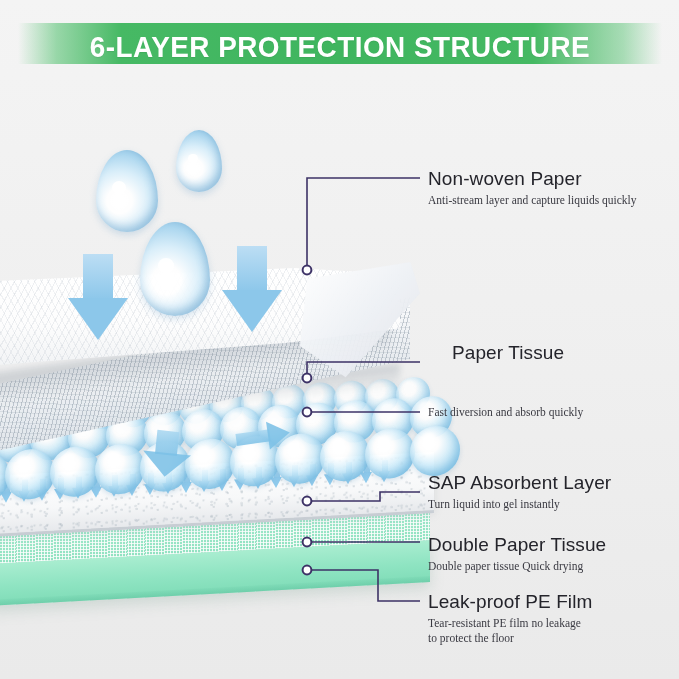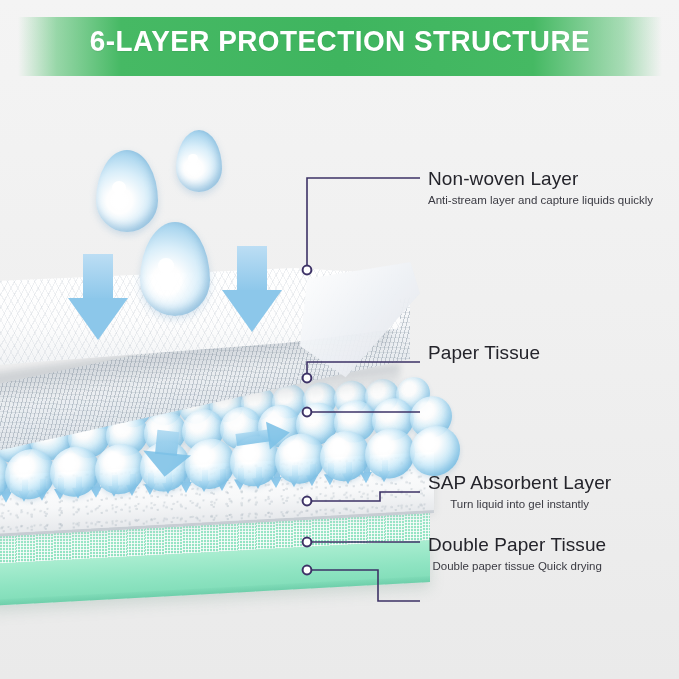--- a/index.html
+++ b/index.html
@@ -6,21 +6,21 @@
   body{
     width:679px;height:679px;overflow:hidden;position:relative;
     background:#f2f2f2;
     font-family:"Liberation Sans","DejaVu Sans",sans-serif;
   }
   #root{position:absolute;inset:0;width:679px;height:679px;
         background:linear-gradient(180deg,#f4f4f4 0%,#efefef 55%,#eaeaea 100%);}
 
   
   .banner{
-    position:absolute;left:18px;top:17px;width:644px;height:59px;
+    position:absolute;left:18px;top:23px;width:644px;height:41px;
     background:linear-gradient(90deg,
         rgba(76,191,106,0) 0%,
         rgba(76,191,106,.55) 6%,
         #46b964 16%,
         #3fb55f 50%,
         #45b963 80%,
         rgba(76,191,106,.45) 94%,
         rgba(76,191,106,0) 100%);
   }
   .banner-text{
@@ -177,22 +177,21 @@
 
   
   .callout-svg{position:absolute;left:0;top:0;width:679px;height:679px;pointer-events:none;}
   .label{position:absolute;}
   .label .title{
     font-size:19px;color:#24242b;font-weight:normal;white-space:nowrap;
     font-family:"Liberation Sans","DejaVu Sans",sans-serif;letter-spacing:.1px;
   }
   .label .desc{
     font-size:11.5px;color:#3a3a42;margin-top:3px;white-space:nowrap;line-height:15px;
-    font-family:Liberation Sans, sans-serif;
-    text-align:center;
+    font-family:Liberation Serif, serif;
   }
 </style>
 </head>
 <body>
 
 <div id="root">
 
   <div class="banner">
     <div class="banner-text">6-LAYER PROTECTION STRUCTURE</div>
   </div>
@@ -388,35 +387,41 @@
       <circle cx="307" cy="270" r="4.4"></circle>
       <circle cx="307" cy="378" r="4.4"></circle>
       <circle cx="307" cy="412" r="4.4"></circle>
       <circle cx="307" cy="501" r="4.4"></circle>
       <circle cx="307" cy="542" r="4.4"></circle>
       <circle cx="307" cy="570" r="4.4"></circle>
     </g>
   </svg>
 
   <div class="label" style="left:428px;top:168px;">
-    <div class="title">Non-woven Layer</div>
+    <div class="title">Non-woven Paper</div>
     <div class="desc">Anti-stream layer and capture liquids quickly</div>
   </div>
 
-  <div class="label" style="left:428px;top:342px;">
+  <div class="label" style="left:452px;top:342px;">
     <div class="title">Paper Tissue</div>
   </div>
 
   <div class="label" style="left:428px;top:402px;">
+    <div class="desc">Fast diversion and absorb quickly</div>
   </div>
 
   <div class="label" style="left:428px;top:472px;">
     <div class="title">SAP Absorbent Layer</div>
     <div class="desc">Turn liquid into gel instantly</div>
   </div>
 
   <div class="label" style="left:428px;top:534px;">
     <div class="title">Double Paper Tissue</div>
     <div class="desc">Double paper tissue Quick drying</div>
   </div>
 
+  <div class="label" style="left:428px;top:591px;">
+    <div class="title">Leak-proof PE Film</div>
+    <div class="desc">Tear-resistant PE film no leakage</div>
+    <div class="desc" style="margin-top:0;">to protect the floor</div>
+  </div>
 
 </div>
 
 </body></html>

